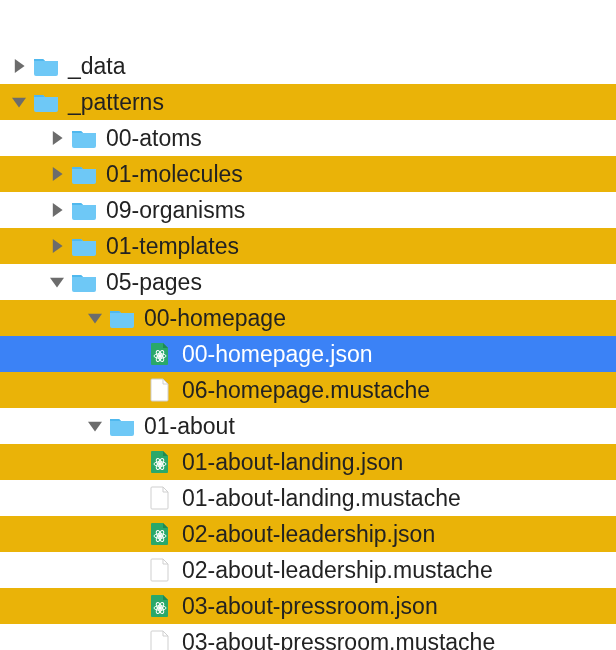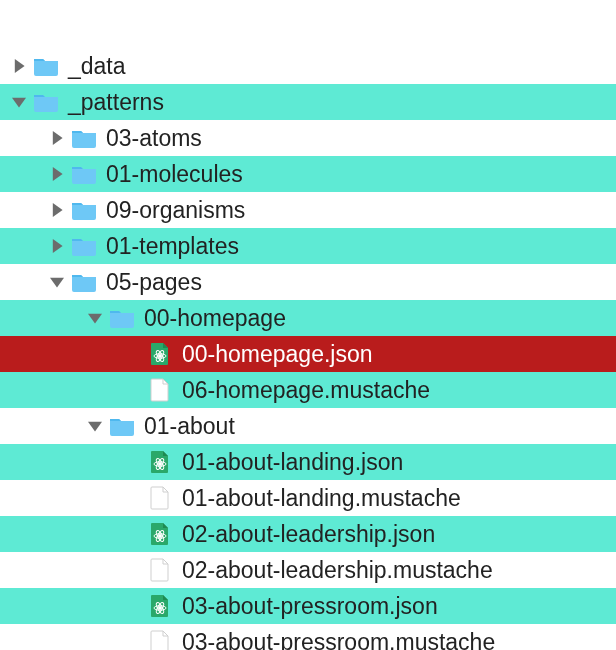--- a/index.html
+++ b/index.html
@@ -11,23 +11,23 @@
     background: #fff;
   }
   .tree { width: 100%; margin-top: 48px; }
   .row {
     display: flex;
     align-items: center;
     height: 36px;
     white-space: nowrap;
   }
   .row.odd  { background: #ffffff; }
-  .row.even { background: #5eead4; }
+  .row.even { background: #eab308; }
   .row.selected {
-    background: #b91c1c;
+    background: #3b82f6;
     color: #fff;
   }
   .indent { display: inline-block; height: 1px; }
   .arrow {
     width: 18px;
     display: inline-flex;
     justify-content: center;
     align-items: center;
     margin-right: 4px;
   }
@@ -83,21 +83,21 @@
         <svg viewBox="0 0 10 10">
           <polygon points="2,0 9,5 2,10" fill="#6c6c6c"></polygon>
         </svg>
       </span>
       <span class="icon folder">
         <svg viewBox="0 0 26 20">
     <path d="M1 3 h9 l2 2 h13 v13 a2 2 0 0 1 -2 2 h-20 a2 2 0 0 1 -2 -2 z" fill="#6ec8f6"></path>
     <path d="M1 3 h9 l2 2 h-11 z" fill="#4fb8ee"></path>
   </svg>
       </span>
-      <span class="label">03-atoms</span>
+      <span class="label">00-atoms</span>
     </div>
     <div class="row even">
       <span class="indent" style="width: 48px;"></span>
       <span class="arrow">
         <svg viewBox="0 0 10 10">
           <polygon points="2,0 9,5 2,10" fill="#6c6c6c"></polygon>
         </svg>
       </span>
       <span class="icon folder">
         <svg viewBox="0 0 26 20">

